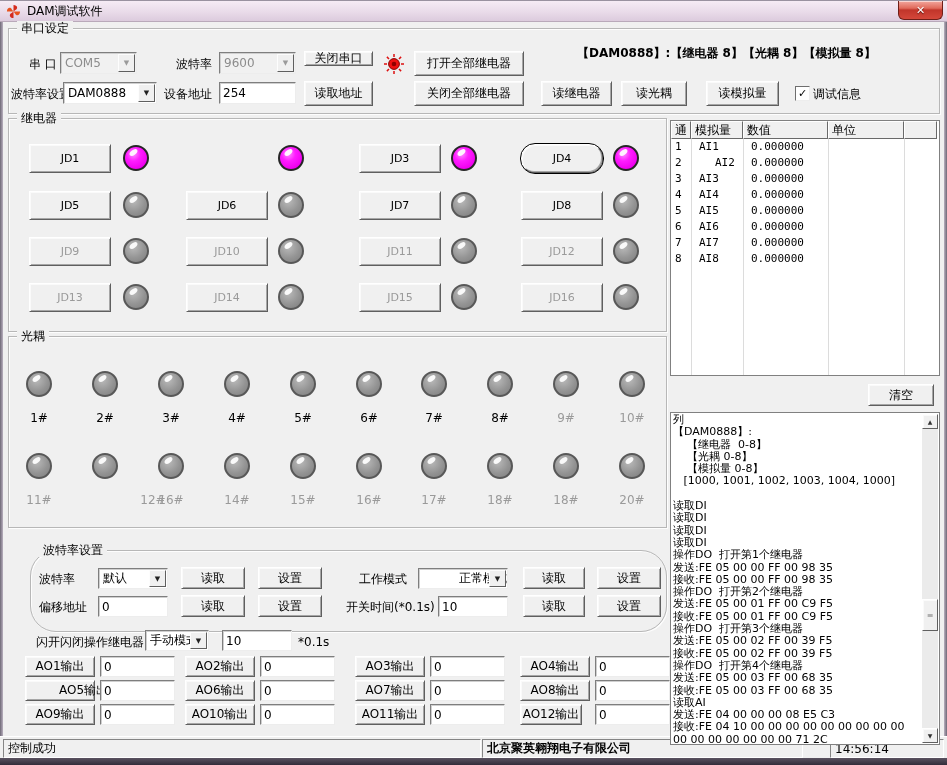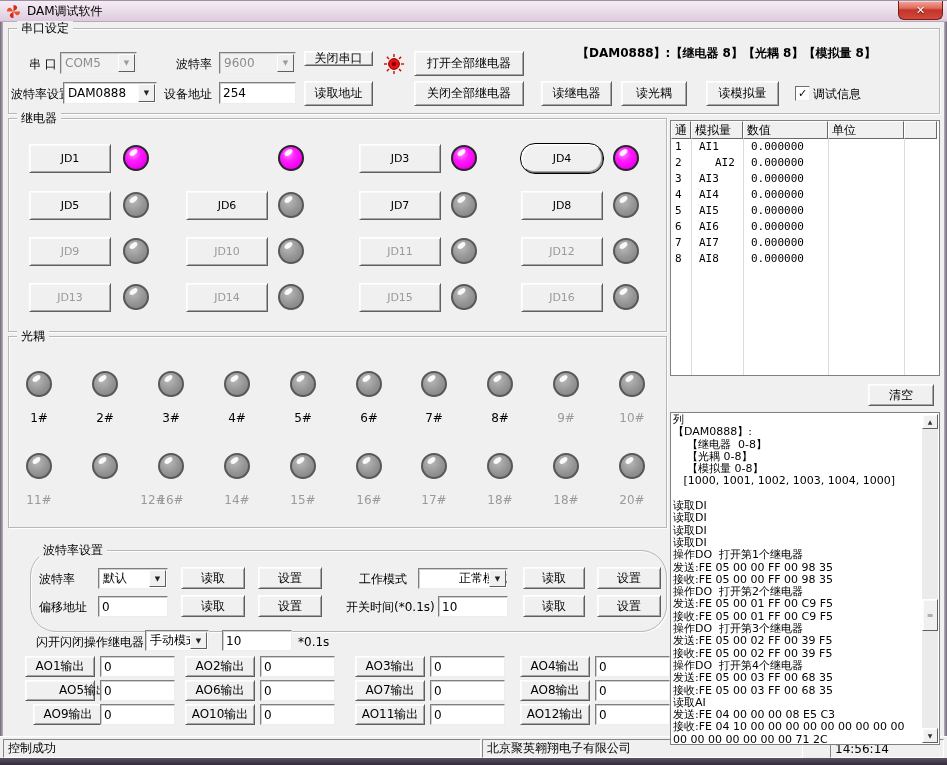--- a/index.html
+++ b/index.html
@@ -429,35 +429,35 @@
       <div class="btn3d" style="left: 520px; top: 656px; width: 70px; height: 21px; pointer-events: auto;">AO4输出</div>
       <input class="field" value="0" style="left: 595px; top: 656px; width: 75px; height: 21px; pointer-events: auto;">
       <div class="btn3d" style="left: 25px; top: 680px; width: 70px; height: 21px; pointer-events: auto; padding-left: 47px;">AO5输出</div>
       <input class="field" value="0" style="left: 100px; top: 680px; width: 75px; height: 21px; pointer-events: auto;">
       <div class="btn3d" style="left: 185px; top: 680px; width: 70px; height: 21px; pointer-events: auto;">AO6输出</div>
       <input class="field" value="0" style="left: 260px; top: 680px; width: 75px; height: 21px; pointer-events: auto;">
       <div class="btn3d" style="left: 355px; top: 680px; width: 70px; height: 21px; pointer-events: auto;">AO7输出</div>
       <input class="field" value="0" style="left: 430px; top: 680px; width: 75px; height: 21px; pointer-events: auto;">
       <div class="btn3d" style="left: 520px; top: 680px; width: 70px; height: 21px; pointer-events: auto;">AO8输出</div>
       <input class="field" value="0" style="left: 595px; top: 680px; width: 75px; height: 21px; pointer-events: auto;">
-      <div class="btn3d" style="left: 25px; top: 704px; width: 70px; height: 21px; pointer-events: auto; margin-left: 8px;">AO9输出</div>
+      <div class="btn3d" style="left: 25px; top: 704px; width: 70px; height: 21px; pointer-events: auto;">AO9输出</div>
       <input class="field" value="0" style="left: 100px; top: 704px; width: 75px; height: 21px; pointer-events: auto;">
       <div class="btn3d" style="left: 185px; top: 704px; width: 70px; height: 21px; pointer-events: auto;">AO10输出</div>
       <input class="field" value="0" style="left: 260px; top: 704px; width: 75px; height: 21px; pointer-events: auto;">
       <div class="btn3d" style="left: 355px; top: 704px; width: 70px; height: 21px; pointer-events: auto;">AO11输出</div>
       <input class="field" value="0" style="left: 430px; top: 704px; width: 75px; height: 21px; pointer-events: auto;">
-      <div class="btn3d" style="left: 520px; top: 704px; width: 70px; height: 21px; pointer-events: auto;">AO12输出</div>
+      <div class="btn3d" style="left: 520px; top: 704px; width: 62px; height: 21px; pointer-events: auto;">AO12输出</div>
       <input class="field" value="0" style="left: 595px; top: 704px; width: 75px; height: 21px; pointer-events: auto;">
     </div>
 
   <div class="statusbar">
     <div class="spanel" style="left:3px;width:478px;">
       <span>控制成功</span>
     </div>
-    <div class="spanel" style="left:482px;width:321px;">
+    <div class="spanel" style="left:482px;width:321px;font-weight:bold;">
       <span>北京聚英翱翔电子有限公司</span>
     </div>
     <div class="spanel" style="left:830px;width:114px;">
       <span>14:56:14</span>
     </div>
   </div>
 
 </div>
 
 </body></html>

